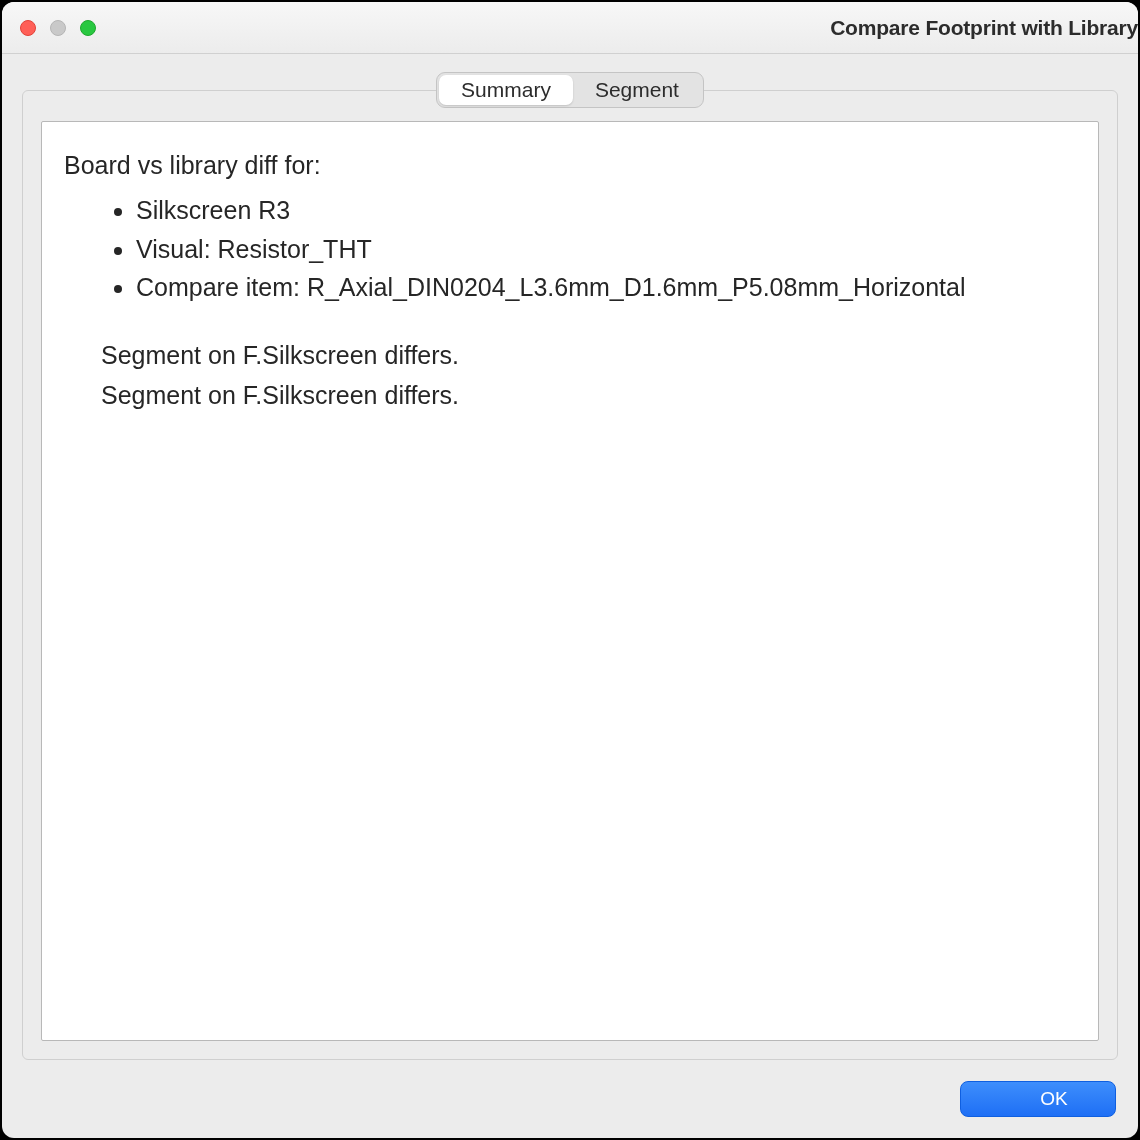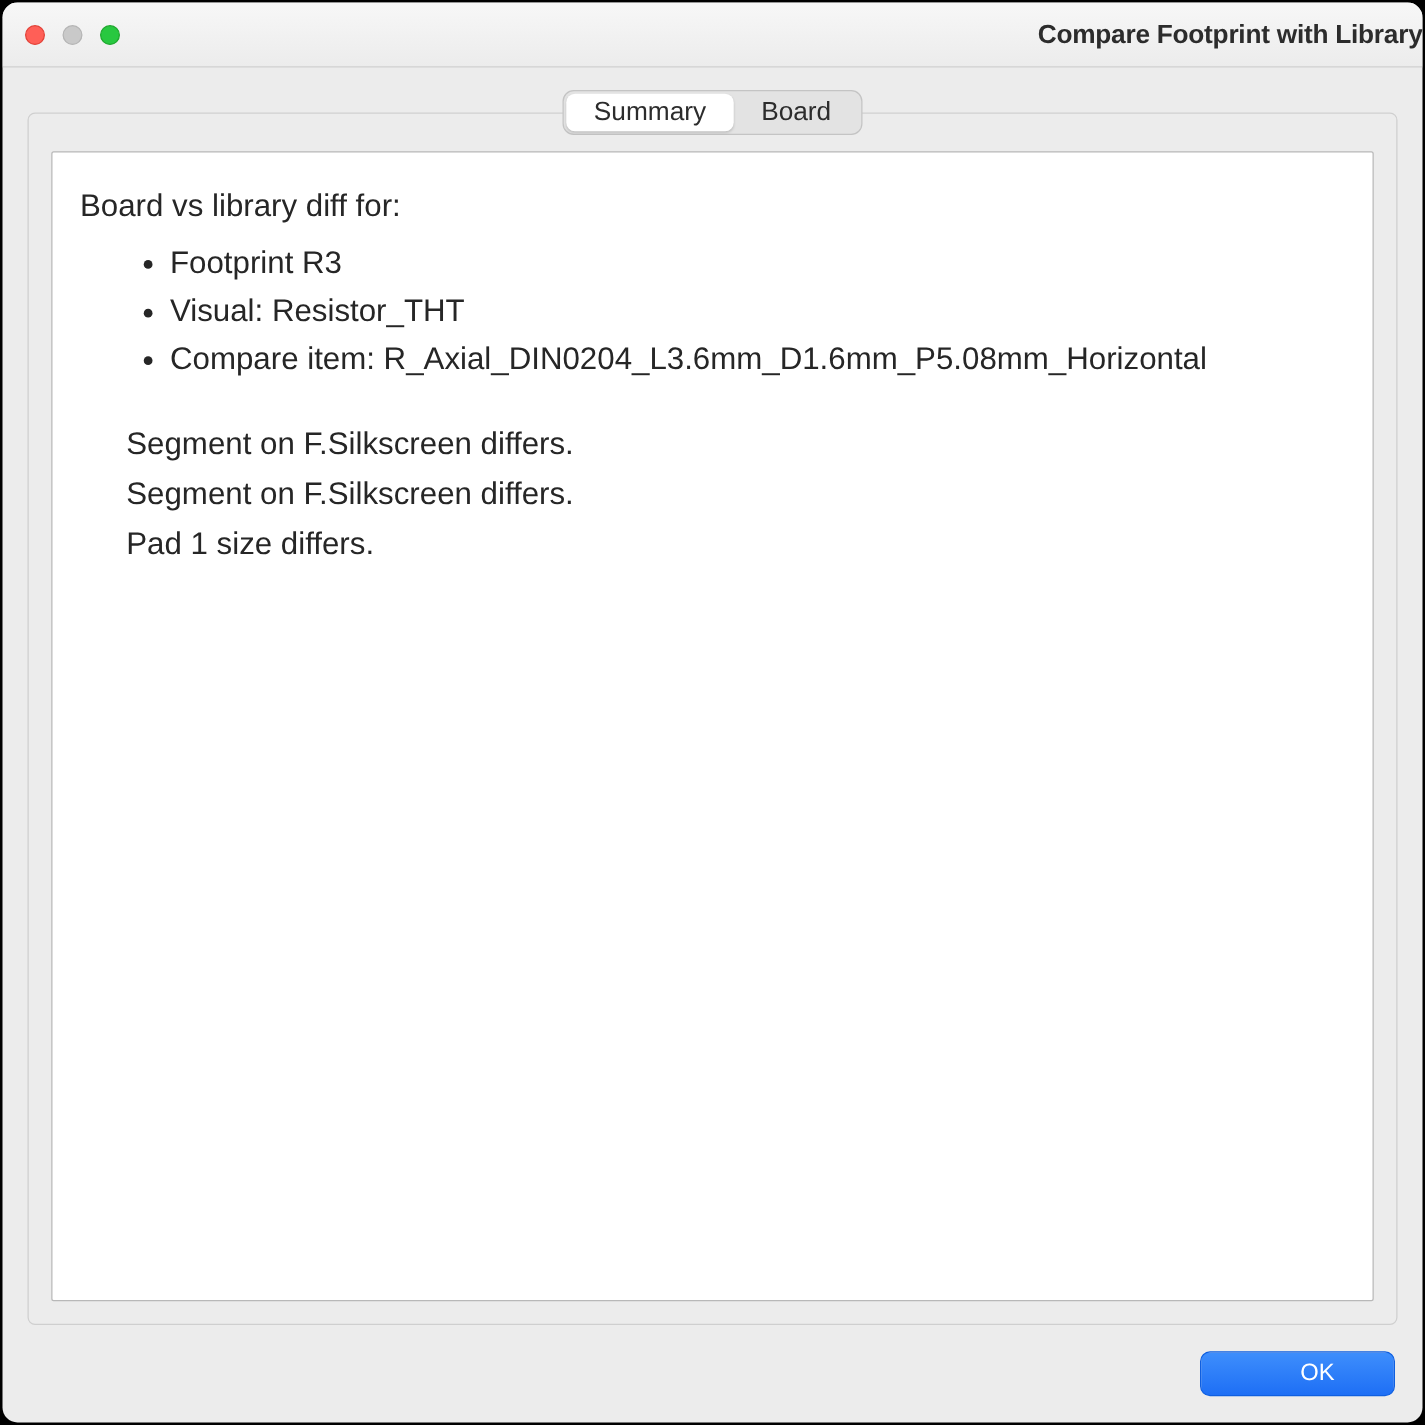--- a/index.html
+++ b/index.html
@@ -153,36 +153,35 @@
       <div class="tl yellow"></div>
       <div class="tl green"></div>
     </div>
     <div class="title">Compare Footprint with Library</div>
   </div>
 
   <div class="body">
     <div class="tabs-wrap">
       <div class="tabs">
         <button class="tab active">Summary</button>
-        <button class="tab">Board</button>
+        <button class="tab">Segment</button>
       </div>
     </div>
 
     <div class="panel">
       <div class="content">
         <p>Board vs library diff for:</p>
         <ul>
-          <li>Footprint R3</li>
+          <li>Silkscreen R3</li>
           <li>Visual: Resistor_THT</li>
           <li>Compare item: R_Axial_DIN0204_L3.6mm_D1.6mm_P5.08mm_Horizontal</li>
         </ul>
         <div class="diff-lines">
           <p>Segment on F.Silkscreen differs.</p>
           <p>Segment on F.Silkscreen differs.</p>
-          <p>Pad 1 size differs.</p>
         </div>
       </div>
     </div>
   </div>
 
   <div class="footer">
     <button class="ok-btn">OK</button>
   </div>
 </div>
 

